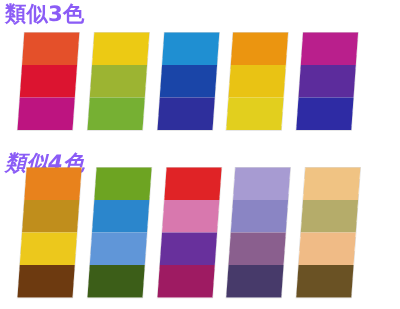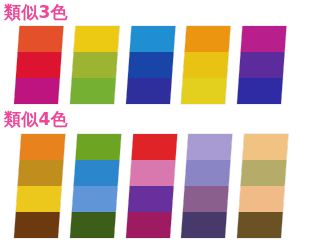--- a/index.html
+++ b/index.html
@@ -22,27 +22,27 @@
     background: #ffffff;
   }
 
   
   .section-label {
     position: absolute;
     left: 4px;
     font-size: 17px;
     line-height: 19px;
     font-weight: 700;
-    color: #ec4899;
+    color: #8b5cf6;
     letter-spacing: 0.2px;
     white-space: nowrap;
     font-family: "DejaVu Sans", "Liberation Sans", sans-serif;
   }
   .section-label.s1 { top: 3px; }
-  .section-label.s2 { top: 110px; }
+  .section-label.s2 { top: 122px; font-style: italic; }
 
   
   .strip-row {
     position: absolute;
     left: 0;
     width: 300px;
   }
   .strip-row.row1 { top: 26px;  height: 78px; }
   .strip-row.row2 { top: 134px; height: 104px; }
 

